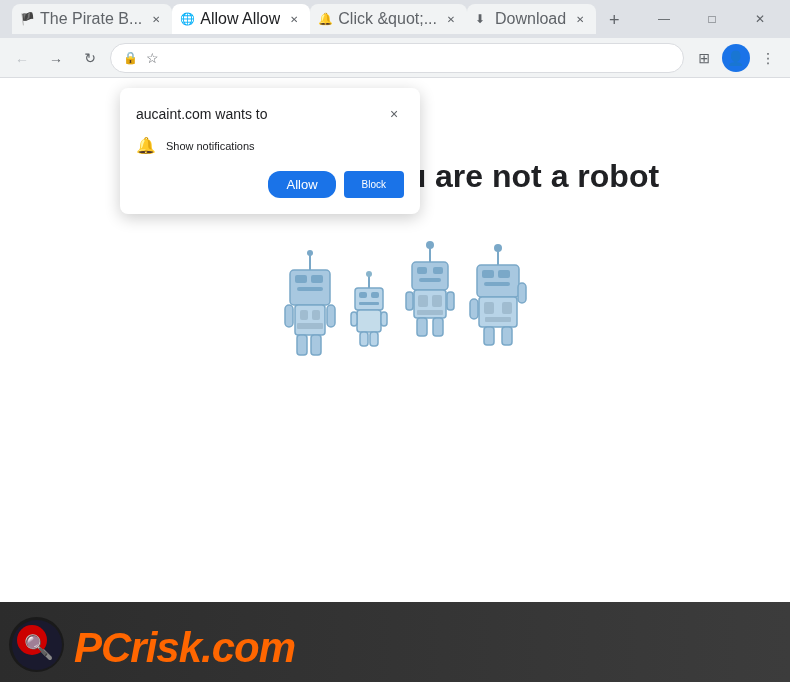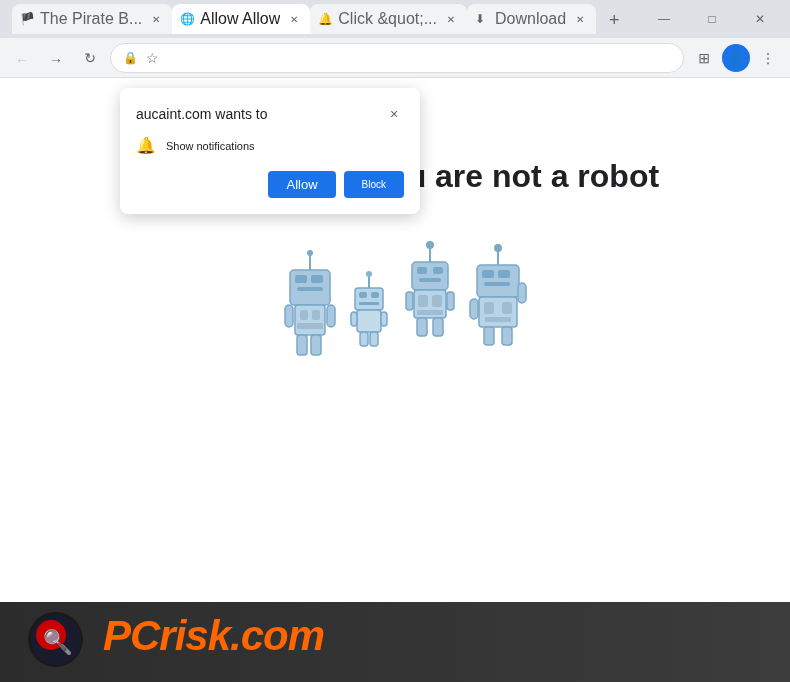--- a/index.html
+++ b/index.html
@@ -261,21 +261,21 @@
       display: flex;
       justify-content: flex-end;
       gap: 8px;
     }
 
     .btn-allow {
       padding: 6px 18px;
       background: #1a73e8;
       color: white;
       border: none;
-      border-radius: 4px;
+      border-radius: 12px;
       font-size: 13px;
       cursor: pointer;
       font-family: inherit;
     }
 
     .btn-block {
       padding: 6px 18px;
       background: #1a73e8;
       color: white;
       border: none;
@@ -309,23 +309,23 @@
 
     
     .pcrisk-footer {
       position: absolute;
       bottom: 0;
       left: 0;
       right: 0;
       height: 80px;
       background: linear-gradient(to right, #2c2c2c, #3c3c3c);
       display: flex;
-      align-items: flex-start;
-      padding: 10px 28px;
-      gap: 20px;
+      align-items: flex-end;
+      padding: 10px 9px;
+      gap: 10px;
     }
 
     .pcrisk-logo-icon {
       width: 55px;
       height: 55px;
       background: #1a1a1a;
       border-radius: 50%;
       display: flex;
       align-items: center;
       justify-content: center;

